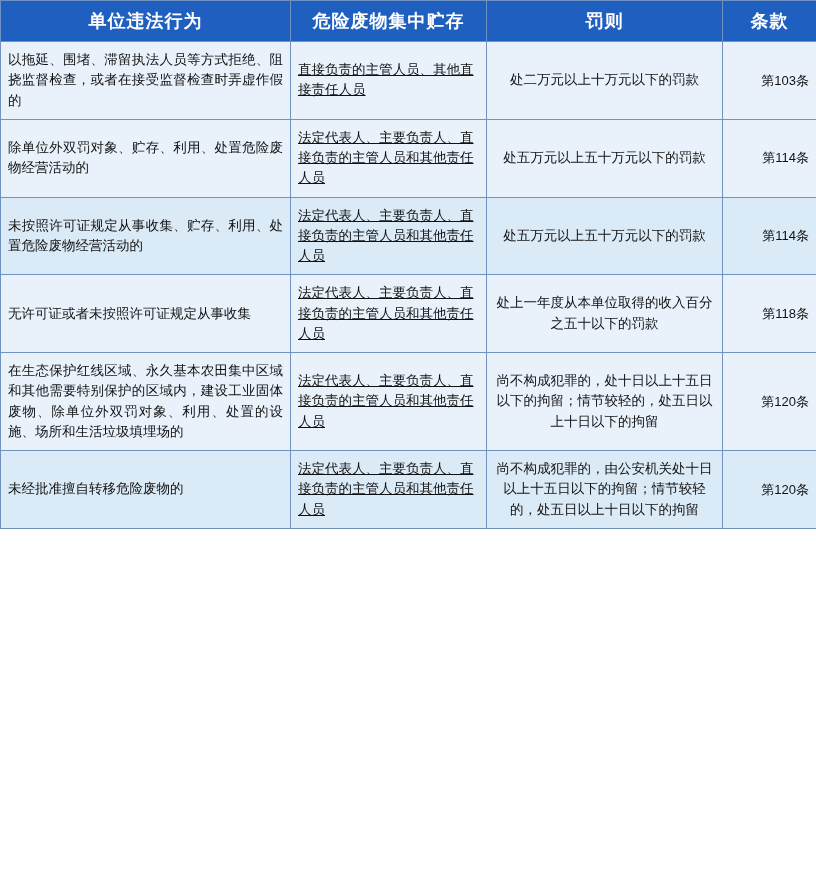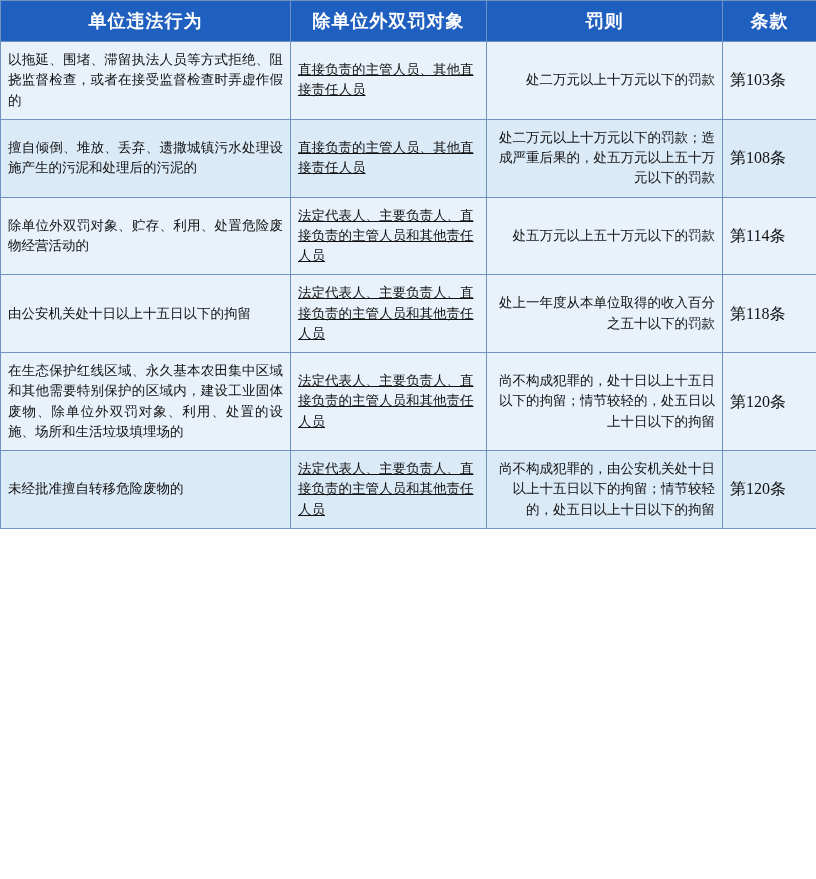--- a/index.html
+++ b/index.html
@@ -48,73 +48,72 @@
   }
   td.col-behavior {
     text-align: justify;
     text-align-last: left;
   }
   td.col-subject {
     text-align: left;
     text-decoration: underline;
   }
   td.col-penalty {
-    text-align: right;
+    text-align: center;
   }
   td.col-article {
-    text-align: left;
+    text-align: right;
     white-space: nowrap;
-    font-size: 16px;
-    font-family: Liberation Serif, serif;
+    font-size: 13px;
   }
   col.c1 { width: 290px; }
   col.c2 { width: 196px; }
   col.c3 { width: 236px; }
   col.c4 { width: 94px; }
 </style>
 </head>
 <body>
 
 <div class="table-wrap">
   <table class="law-table">
     <colgroup>
       <col class="c1">
       <col class="c2">
       <col class="c3">
       <col class="c4">
     </colgroup>
     <thead>
       <tr>
         <th>单位违法行为</th>
-        <th>除单位外双罚对象</th>
+        <th>危险废物集中贮存</th>
         <th>罚则</th>
         <th>条款</th>
       </tr>
     </thead>
     <tbody>
       <tr>
         <td class="col-behavior">以拖延、围堵、滞留执法人员等方式拒绝、阻挠监督检查，或者在接受监督检查时弄虚作假的</td>
         <td class="col-subject">直接负责的主管人员、其他直接责任人员</td>
         <td class="col-penalty">处二万元以上十万元以下的罚款</td>
         <td class="col-article">第103条</td>
       </tr>
-      <tr class="alt">
-        <td class="col-behavior">擅自倾倒、堆放、丢弃、遗撒城镇污水处理设施产生的污泥和处理后的污泥的</td>
-        <td class="col-subject">直接负责的主管人员、其他直接责任人员</td>
-        <td class="col-penalty">处二万元以上十万元以下的罚款；造成严重后果的，处五万元以上五十万元以下的罚款</td>
-        <td class="col-article">第108条</td>
-      </tr>
       <tr>
         <td class="col-behavior">除单位外双罚对象、贮存、利用、处置危险废物经营活动的</td>
         <td class="col-subject">法定代表人、主要负责人、直接负责的主管人员和其他责任人员</td>
         <td class="col-penalty">处五万元以上五十万元以下的罚款</td>
         <td class="col-article">第114条</td>
       </tr>
+      <tr class="alt">
+        <td class="col-behavior">未按照许可证规定从事收集、贮存、利用、处置危险废物经营活动的</td>
+        <td class="col-subject">法定代表人、主要负责人、直接负责的主管人员和其他责任人员</td>
+        <td class="col-penalty">处五万元以上五十万元以下的罚款</td>
+        <td class="col-article">第114条</td>
+      </tr>
       <tr>
-        <td class="col-behavior">由公安机关处十日以上十五日以下的拘留</td>
+        <td class="col-behavior">无许可证或者未按照许可证规定从事收集</td>
         <td class="col-subject">法定代表人、主要负责人、直接负责的主管人员和其他责任人员</td>
         <td class="col-penalty">处上一年度从本单位取得的收入百分之五十以下的罚款</td>
         <td class="col-article">第118条</td>
       </tr>
       <tr>
         <td class="col-behavior">在生态保护红线区域、永久基本农田集中区域和其他需要特别保护的区域内，建设工业固体废物、除单位外双罚对象、利用、处置的设施、场所和生活垃圾填埋场的</td>
         <td class="col-subject">法定代表人、主要负责人、直接负责的主管人员和其他责任人员</td>
         <td class="col-penalty">尚不构成犯罪的，处十日以上十五日以下的拘留；情节较轻的，处五日以上十日以下的拘留</td>
         <td class="col-article">第120条</td>
       </tr>

